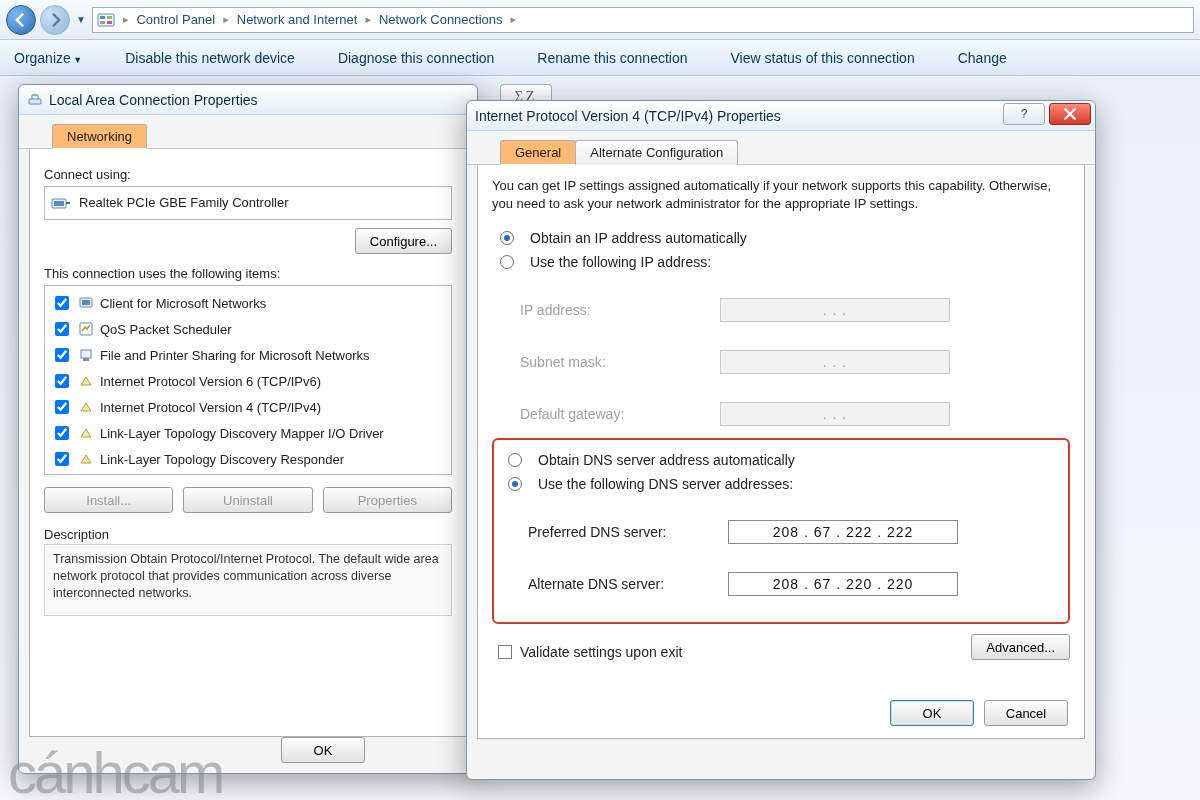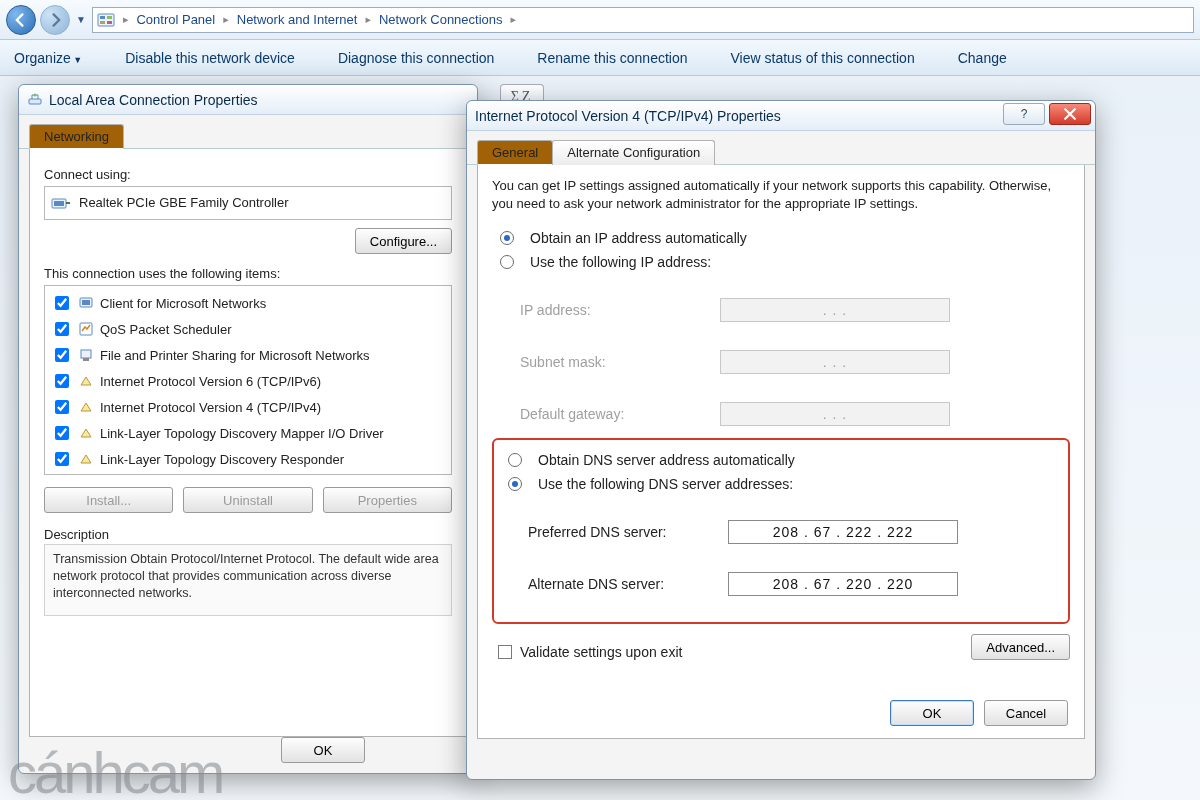--- a/index.html
+++ b/index.html
@@ -97,21 +97,21 @@
     background:#f4f4f4;
     border:1px solid #b2b2b2;
     border-bottom:none;
     border-radius:3px 3px 0 0;
     margin-right:-1px;
     font-size:13px;
     position:relative; top:1px;
     background:linear-gradient(#fff,#ececec);
     cursor:pointer;
   }
-  .tab.active { background:#a16207; border-bottom:1px solid #fff;}
+  .tab.active { background:#fdba74; border-bottom:1px solid #fff;margin-left:23px;}
   .tabbody { background:#fff; margin:0 10px 10px 10px; border:1px solid #b2b2b2; border-top:none; padding:12px 14px;}
   
   .lac { top:84px; left:18px; width:460px; height:690px; }
   .lac .tabbody { height:588px; }
   .fld-label { font-size:13px; margin:6px 0 4px;}
   .adapter-box {
     border:1px solid #b8b8b8; padding:8px 6px; display:flex; align-items:flex-start; gap:8px;
     background:#fff;
   }
   .adapter-ico { width:20px; height:16px; display:inline-block;}
@@ -171,21 +171,21 @@
   }
   .validate-row { display:flex; align-items:center; gap:8px; margin:20px 0 0 6px; font-size:14px;}
   .chkbox { width:14px;height:14px;border:1px solid #7a7a7a;background:#fff;display:inline-block;}
   .adv-row { display:flex; justify-content:flex-end; margin-top:-26px;}
   .ipv4-footer {
     position:absolute; bottom:12px; right:16px; display:flex; gap:10px;
   }
   
   .xtab {
     position:absolute; top:84px; left:500px;
-    width:44px;height:24px;
+    width:52px;height:24px;
     border:1px solid #aab; border-bottom:none;
     border-radius:4px 4px 0 0;
     background:linear-gradient(#fff,#e8eef4);
     display:flex;align-items:center;justify-content:center;
     font-family:serif; font-size:14px; letter-spacing:3px; color:#556;
   }
   
   .watermark {
     position:absolute; left:8px; bottom:-6px;
     font-size:58px; font-weight:300; color:rgba(130,135,140,.55);

